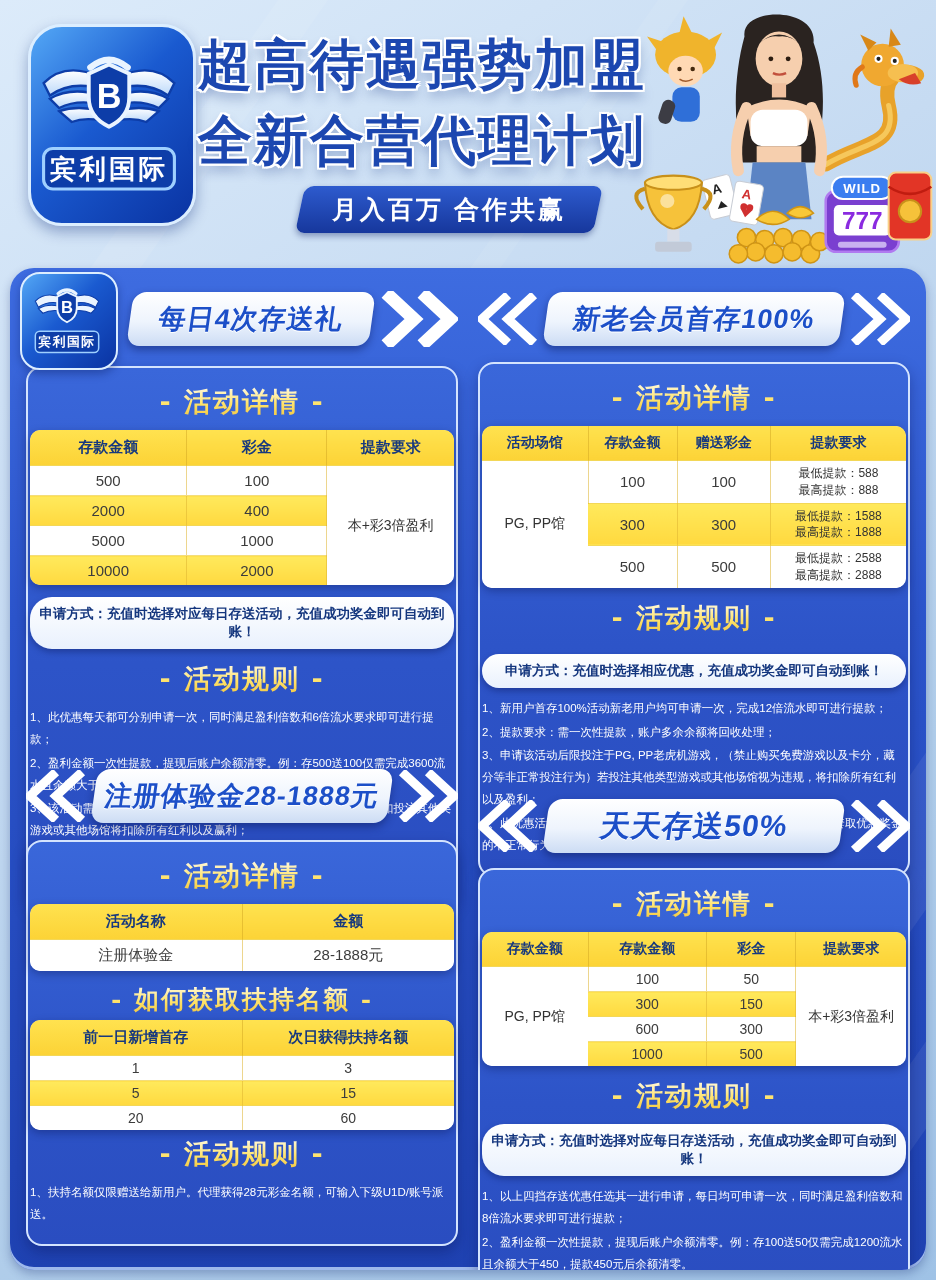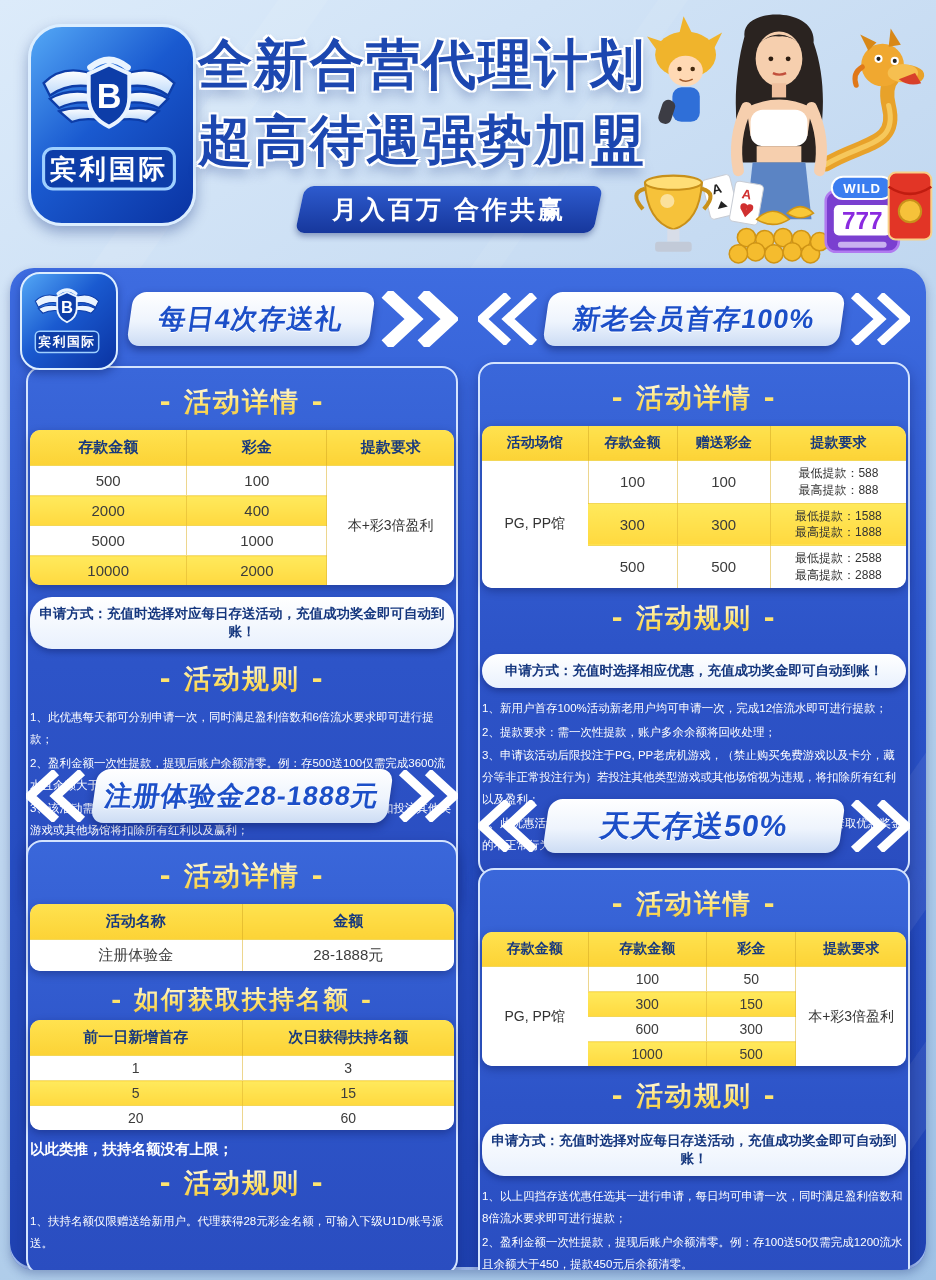--- a/index.html
+++ b/index.html
@@ -93,22 +93,22 @@
         <path d="M82 54 Q70 50 55 54 L55 60 Q66 58 74 61 Z" fill="url(#wg)" stroke="#0d3da8" stroke-width="1.5"></path>
         <path d="M38 26 Q50 16 62 26" fill="none" stroke="#eaf4ff" stroke-width="4" stroke-linecap="round"></path>
         <path d="M50 24 L63 30 V45 Q63 58 50 64 Q37 58 37 45 V30 Z" fill="#0d3da8" stroke="#eaf4ff" stroke-width="2.5"></path>
         <text x="50" y="52" font-size="22" font-weight="bold" fill="#ffffff" text-anchor="middle">B</text>
         <rect x="8" y="78" width="84" height="26" rx="6" fill="#0d3da8" stroke="#9fd0ff" stroke-width="2"></rect>
         <text x="50" y="97" font-size="17" font-weight="bold" fill="#ffffff" text-anchor="middle" letter-spacing="2">宾利国际</text>
       </svg>
     </div>
 
     <div class="title">
+      <div>超高待遇强势加盟</div>
       <div>全新合营代理计划</div>
-      <div>超高待遇强势加盟</div>
     </div>
 
     <div class="subtitle">
       <span>月入百万 合作共赢</span>
     </div>
 
     <svg class="hero" viewBox="0 0 300 260">
 
       <g>
         <ellipse cx="58" cy="52" rx="30" ry="23" fill="#f0b42c"></ellipse>
@@ -389,21 +389,20 @@
               <td style="font-size:14px;padding:4px 2px;">5</td>
               <td style="font-size:14px;padding:4px 2px;">15</td>
             </tr>
             <tr>
               <td style="font-size:14px;padding:4px 2px;">20</td>
               <td style="font-size:14px;padding:4px 2px;">60</td>
             </tr>
           </tbody>
             </table>
         </div>
-        <div class="wnote2">以此类推，扶持名额没有上限；</div>
         <div class="gold" style="margin-top:6px;">- 活动规则 -</div>
         <div class="rules">
           <p>1、扶持名额仅限赠送给新用户。代理获得28元彩金名额，可输入下级U1D/账号派送。</p>
 
         </div>
       </div>
     </div>
 
     <div class="sec" style="left:468px;top:520px;">
       <div class="banrow" style="height:76px;">

